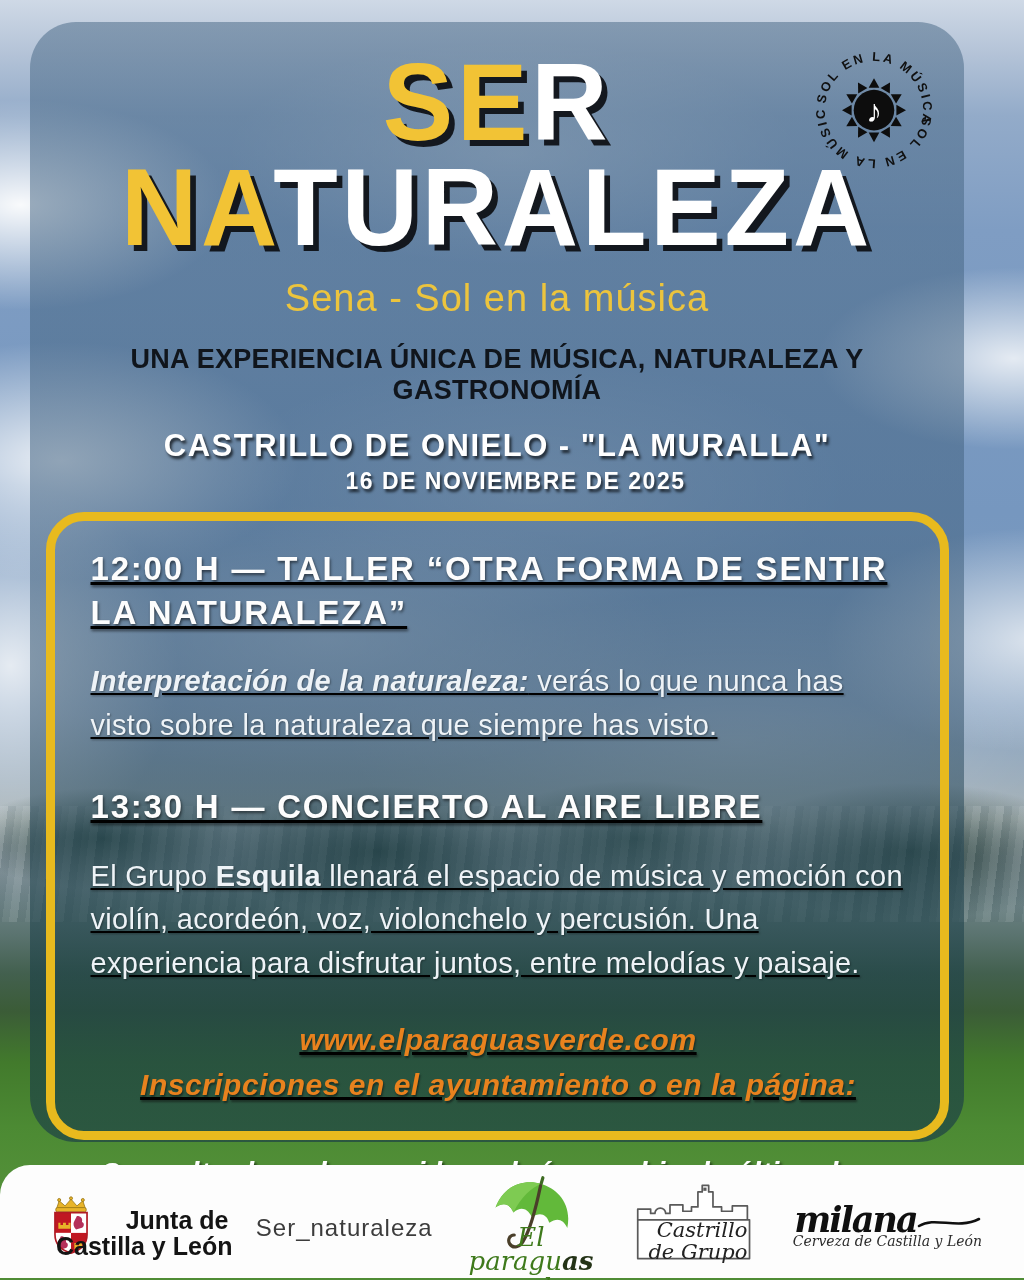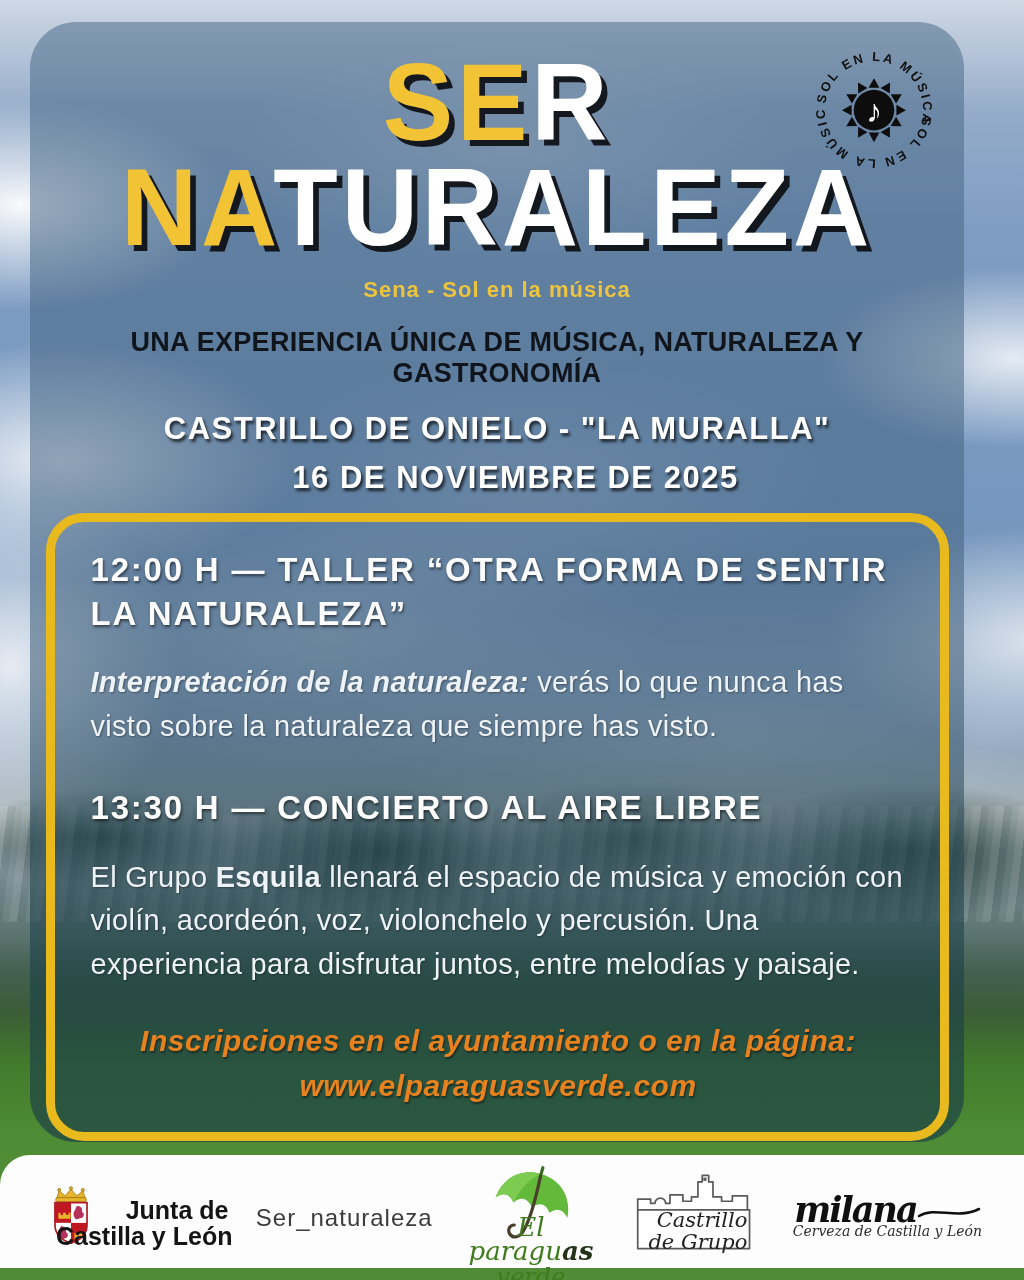--- a/index.html
+++ b/index.html
@@ -44,31 +44,32 @@
     border-radius:46px; text-align:center;
     background:linear-gradient(180deg,
       rgba(72,104,134,.52) 0%, rgba(66,98,128,.54) 45%, rgba(58,88,112,.57) 62%,
       rgba(42,74,86,.62) 74%, rgba(30,66,72,.66) 85%, rgba(27,62,70,.68) 100%);
     padding-top:28px;
   }
   .sun-logo { position:absolute; top:22px; right:26px; width:128px; height:128px; }
   .title { font-weight:bold; font-size:110px; line-height:.95; letter-spacing:4px;
            color:#ffffff; text-shadow:6px 6px 0 rgba(12,14,18,.92); transform:scaleX(.96); }
   .title .accent { color:#f2c335; }
-  .subtitle { margin-top:18px; font-size:22px; font-weight:bold; color:#ecc43d; letter-spacing:1px; }
+  .subtitle { margin-top:18px; font-size:38px; font-weight:normal; color:#ecc43d; letter-spacing:1px; }
   .tagline  { margin-top:24px; font-size:27px; font-weight:bold; color:#10151c; letter-spacing:.3px; }
   .location { margin-top:22px; font-size:31px; font-weight:bold; color:#fff; letter-spacing:1.5px;
               text-shadow:2px 3px 3px rgba(0,0,0,.7); }
-  .date     { margin-top:13px; font-size:31px; font-weight:bold; color:#fff; letter-spacing:1.5px;
+  .date     { margin-top:4px; font-size:23px; font-weight:bold; color:#fff; letter-spacing:1.5px;
               text-shadow:2px 3px 3px rgba(0,0,0,.7);padding-left:37px; }
   
   .schedule-box {
     margin:17px auto 0; width:903px; text-align:left;
     border:9px solid #e8ba1e; border-radius:38px;
     padding:26px 34px 24px 36px;
+    text-decoration:underline;
   }
   .event-title {
     font-size:33px; font-weight:bold; color:#fdfdfd; letter-spacing:1.8px; line-height:1.32;
     text-shadow:1px 2px 3px rgba(0,0,0,.55);
   }
   .event-desc {
     margin-top:26px; font-size:29px; color:#eef3f7; line-height:1.5; letter-spacing:.3px;
     text-shadow:1px 1px 2px rgba(0,0,0,.35);
   }
   .event-desc .lead { font-style:italic; font-weight:bold; }
@@ -77,21 +78,21 @@
   .inscription {
     margin-top:32px; text-align:center; color:#e8821e; font-weight:bold; font-style:italic;
     font-size:30px; line-height:1.5; letter-spacing:.5px; text-shadow:1px 2px 2px rgba(15,15,15,.55);
   }
   .notice {
     margin:15px auto 0; width:840px; font-size:29px; font-weight:bold; font-style:italic;
     color:#fff; line-height:1.25; text-shadow:2px 2px 3px rgba(0,0,0,.65); letter-spacing:.3px;
   }
   
   .footer {
-    position:absolute; left:0; right:0; bottom:12px; height:113px; background:#fdfdfd;
+    position:absolute; left:0; right:0; bottom:2px; height:113px; background:#fdfdfd;
     border-top-left-radius:30px;
     display:flex; align-items:center; justify-content:space-between; padding:16px 42px 6px 44px;
   }
   .logo { display:flex; flex-direction:column; align-items:center; justify-content:center; }
   .junta { flex-direction:row; align-items:flex-end; gap:6px; }
   .junta-text { font-weight:bold; color:#141414; text-align:center; line-height:1.05; }
   .junta-text .jt1 { font-size:25px; text-align:right; display:block; padding-right:4px; }
   .junta-text .jt2 { font-size:25px; display:block; margin-left:-48px; }
   .sena-name { font-size:44px; color:#2c9a3c; letter-spacing:6px; font-weight:normal; }
   .sena-handle { font-size:24px; color:#3c3c3c; letter-spacing:1px; margin-top:2px; }
@@ -156,22 +157,22 @@
     <div class="date">16 DE NOVIEMBRE DE 2025</div>
 
     <div class="schedule-box">
       <h2 class="event-title">12:00 H — TALLER “OTRA FORMA DE SENTIR LA NATURALEZA”</h2>
       <p class="event-desc"><span class="lead">Interpretación de la naturaleza:</span><span> verás lo que nunca has visto sobre la naturaleza que siempre has visto.</span></p>
 
       <h2 class="event-title event2">13:30 H — CONCIERTO AL AIRE LIBRE</h2>
       <p class="event-desc"><span>El Grupo </span><b>Esquila</b><span> llenará el espacio de música y emoción con violín, acordeón, voz, violonchelo y percusión. Una experiencia para disfrutar juntos, entre melodías y paisaje.</span></p>
 
       <div class="inscription">
+        <div>www.elparaguasverde.com</div>
         <div>Inscripciones en el ayuntamiento o en la página:</div>
-        <div>www.elparaguasverde.com</div>
       </div>
     </div>
 
     <div class="notice">Consultar la web por si hay algún cambio de última hora por el tiempo</div>
   </div>
 
   <div class="footer">
 
     <div class="logo junta">
       <svg viewBox="0 0 64 76" width="54" height="66">

